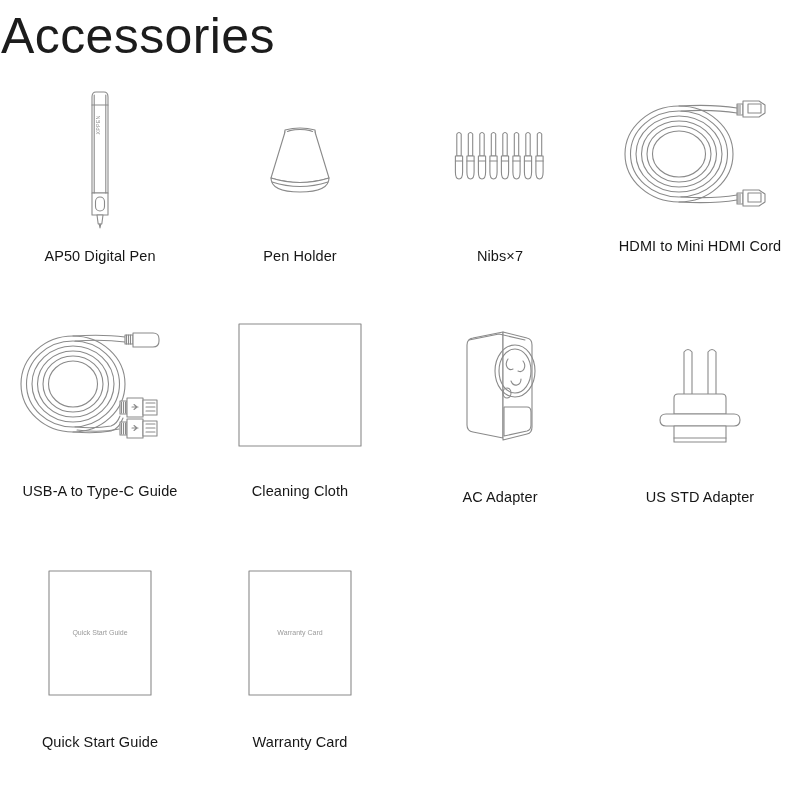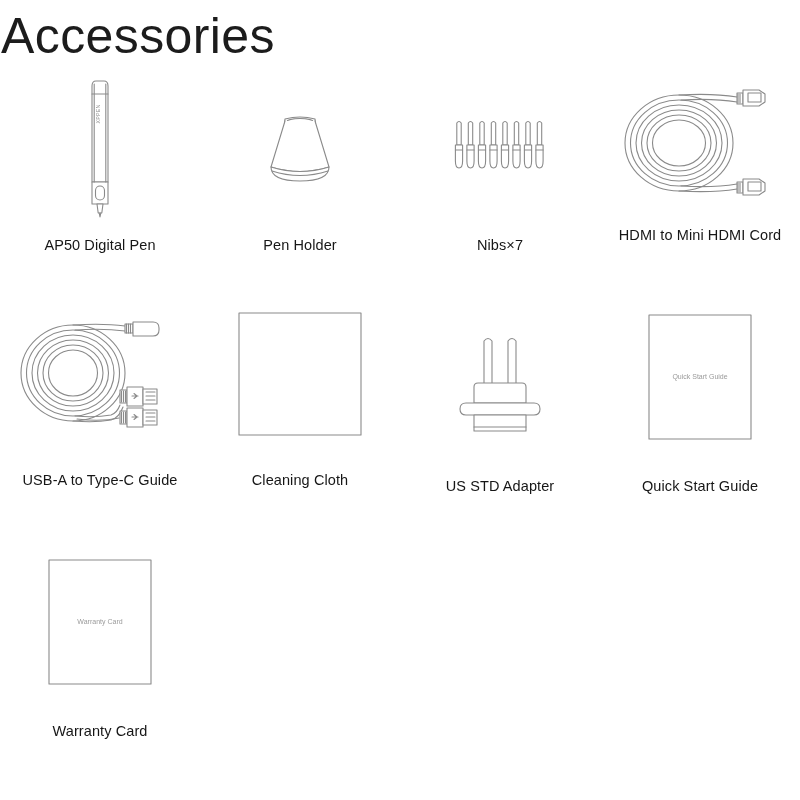--- a/index.html
+++ b/index.html
@@ -30,21 +30,21 @@
     font-weight: 400;
     letter-spacing: 0.4px;
     color: #1c1c1c;
     line-height: 1.2;
     white-space: nowrap;
   }
 
   .grid {
     position: absolute;
     left: 0;
-    top: 60px;
+    top: 71px;
     width: 800px;
     display: grid;
     grid-template-columns: repeat(4, 200px);
     grid-template-rows: 215px 245px 245px;
   }
 
   .cell {
     position: relative;
     display: flex;
     flex-direction: column;
@@ -275,20 +275,44 @@
 
     <div class="cell row2">
       <div class="art">
         <svg width="130" height="130" viewBox="0 0 130 130">
           <rect class="ln fillw" x="4" y="4" width="122" height="122"></rect>
         </svg>
       </div>
       <div class="caption">Cleaning Cloth</div>
     </div>
 
+    <div class="cell row3">
+      <div class="art">
+        <svg width="110" height="130" viewBox="0 0 110 130">
+
+          <path class="ln fillw" d="M22 22 q0 -6 6 -7 l30 -6 v106 l-30 -6 q-6 -1 -6 -7 z"></path>
+
+          <path class="ln fillw" d="M58 9 l24 6 q5 1 5 7 v82 q0 6 -5 7 l-24 6 z"></path>
+
+          <path class="ln" d="M24 17 l30 -6 l26 6"></path>
+
+          <ellipse class="ln" cx="70" cy="48" rx="20" ry="26"></ellipse>
+          <ellipse class="ln" cx="70" cy="48" rx="16" ry="22"></ellipse>
+
+          <path class="ln" d="M63 36 q-3 4 -1 8 q2 4 6 2"></path>
+          <path class="ln" d="M78 38 q3 4 1 8 q-2 4 -6 2"></path>
+          <path class="ln" d="M66 58 q2 5 6 4 q4 -1 4 -6"></path>
+
+          <ellipse class="ln" cx="62" cy="70" rx="4" ry="5"></ellipse>
+
+          <path class="ln fillw" d="M59 84 h23 q4 0 4 5 v13 q0 5 -4 6 l-23 5 z"></path>
+        </svg>
+      </div>
+      <div class="caption">AC Adapter</div>
+    </div>
 
     <div class="cell row3">
       <div class="art">
         <svg width="120" height="120" viewBox="0 0 120 120">
 
           <path class="ln fillw" d="M44 24 q4 -5 8 0 v46 h-8 z"></path>
           <path class="ln fillw" d="M68 24 q4 -5 8 0 v46 h-8 z"></path>
 
           <path class="ln fillw" d="M34 70 q0 -4 4 -4 h44 q4 0 4 4 v16 h-52 z"></path>
 

